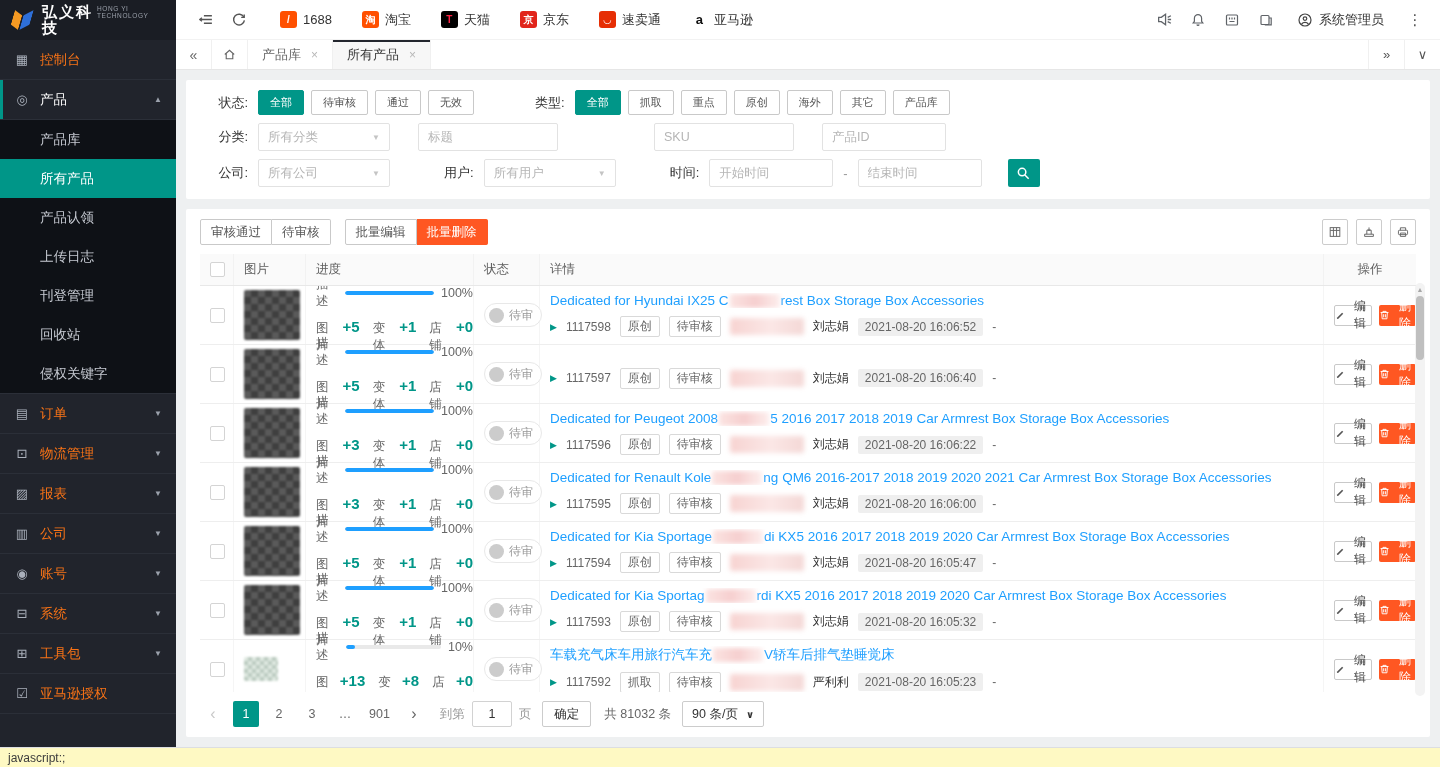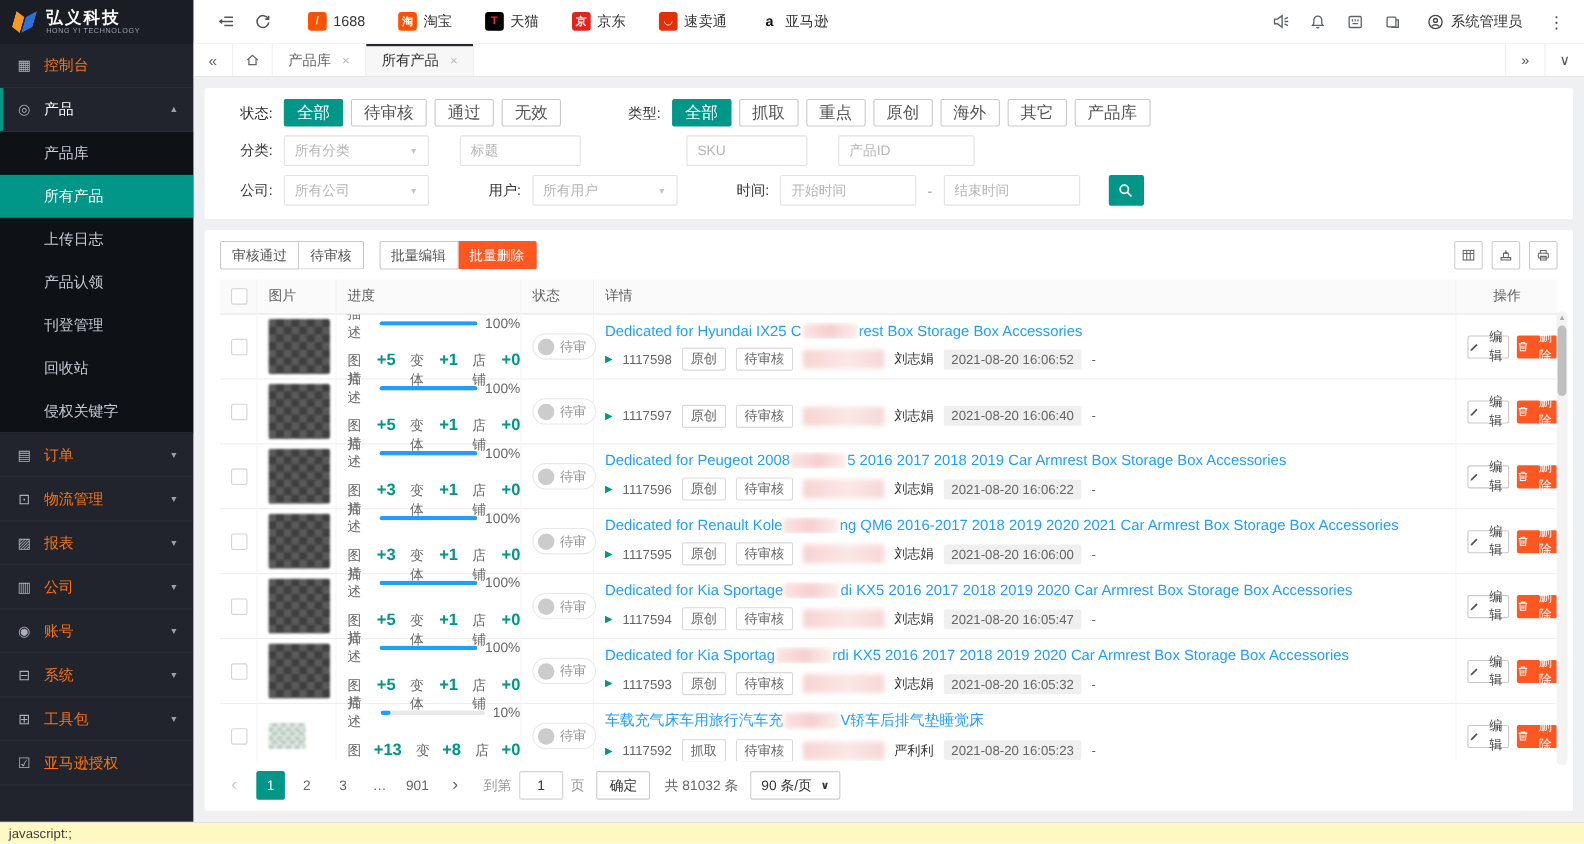--- a/index.html
+++ b/index.html
@@ -6,21 +6,21 @@
 html,body{width:1440px;height:767px;overflow:hidden}
 body{font-family:"Liberation Sans","DejaVu Sans",sans-serif;background:#fff;font-size:13px}
 button,input{font-family:inherit}
 .app{display:flex;height:747px}
 
 .sidebar{width:176px;background:#21242c;flex-shrink:0;overflow:hidden;display:flex;flex-direction:column}
 .logo{height:40px;background:#1a1d24;display:flex;align-items:center;padding:0 10px;gap:8px;flex-shrink:0}
 .logo-mark{width:24px;height:24px;position:relative;flex-shrink:0}
 .logo-mark .bar1{position:absolute;left:2px;top:2px;width:9px;height:20px;background:#f59a23;transform:skewX(-16deg);clip-path:polygon(0 0,100% 28%,100% 100%,0 72%)}
 .logo-mark .bar2{position:absolute;left:12px;top:2px;width:9px;height:20px;background:#2e6fd8;transform:skewX(-16deg);clip-path:polygon(0 28%,100% 0,100% 72%,0 100%)}
-.logo-text{display:flex;flex-direction:column}
+.logo-text{display:flex;flex-direction:row}
 .logo-cn{font-family:"DejaVu Serif","Liberation Serif",serif;font-size:15px;font-weight:bold;color:#fff;letter-spacing:2px;line-height:1.1}
 .logo-en{font-size:6.5px;color:#9aa0aa;letter-spacing:.6px;margin-top:1px}
 .menu-item{height:40px;display:flex;align-items:center;gap:10px;padding:0 14px;border-bottom:1px solid #2b2f38;cursor:pointer;flex-shrink:0}
 .mi-ico{width:16px;font-size:13px;color:#aab0bb;text-align:center;flex-shrink:0}
 .mi-label{font-size:13.5px;color:#f97316}
 .mi-caret{margin-left:auto;font-size:8px;color:#9ba1ac}
 .menu-item.expanded{box-shadow:inset 3px 0 0 #009688}
 .menu-item.expanded .mi-label{color:#fff}
 .submenu{background:#0e1116;border-bottom:1px solid #2b2f38;flex-shrink:0}
 .submenu-item{height:39px;line-height:39px;padding-left:40px;font-size:13.5px;color:#c6cad2;cursor:pointer}
@@ -44,27 +44,27 @@
 .tab.active::before{content:"";position:absolute;top:0;left:0;right:0;height:2px;background:#23262e}
 .tab-right{margin-left:auto;display:flex}
 .tab-right .tctrl{border-right:none;border-left:1px solid #f0f0f0;font-size:13px;color:#555}
 
 .content{flex:1;background:#eef0f1;padding:10px;display:flex;flex-direction:column;gap:10px;min-height:0}
 .filter-card{background:#fff;border-radius:2px;padding:10px 16px 4px;flex-shrink:0}
 .frow{display:flex;align-items:center;margin-bottom:8px}
 .flabel{width:46px;font-size:13px;color:#333;text-align:right;margin-right:10px;flex-shrink:0}
 .flabel.inline{width:auto;margin-left:54px}
 .opt-group{display:flex}
-.fbtn{height:25px;padding:0 11px;border:1px solid #c9c9c9;background:#fff;color:#555;font-size:15px;border-radius:2px;margin-right:7px;cursor:pointer}
+.fbtn{height:25px;padding:0 11px;border:1px solid #c9c9c9;background:#fff;color:#555;font-size:11px;border-radius:2px;margin-right:7px;cursor:pointer}
 .fbtn.active{background:#009688;border-color:#009688;color:#fff}
 .fselect{width:132px;height:28px;border:1px solid #e2e2e2;border-radius:2px;display:flex;align-items:center;justify-content:space-between;padding:0 9px;font-size:12.5px;color:#b5b5b5;background:#fff;cursor:pointer}
 .fselect .car{font-size:8px;color:#c4c4c4}
 .finput{height:28px;border:1px solid #e2e2e2;border-radius:2px;padding:0 9px;font-size:12.5px;color:#333;outline:none;background:#fff}
 .finput::placeholder{color:#b5b5b5}
-.w120{width:110px}.w150{width:124px}
+.w120{width:140px}.w150{width:124px}
 .ml28{margin-left:28px}.ml96{margin-left:96px}
 .dash{color:#999;margin:0 10px}
 .search-btn{width:32px;height:28px;background:#009688;border:none;border-radius:2px;display:flex;align-items:center;justify-content:center;cursor:pointer;margin-left:26px}
 
 .table-card{background:#fff;border-radius:2px;flex:1;padding:10px 14px;display:flex;flex-direction:column;position:relative;min-height:0;overflow:hidden}
 .toolbar{display:flex;align-items:center;margin-bottom:9px;flex-shrink:0}
 .bgroup{display:flex}
 .bgroup + .bgroup{margin-left:14px}
 .gbtn{height:26px;padding:0 10px;background:#fff;border:1px solid #c9c9c9;color:#555;font-size:12.5px;cursor:pointer}
 .bgroup .gbtn + .gbtn{border-left:none}
@@ -152,22 +152,22 @@
           <span class="mi-label">控制台</span>
         </div>
         <div class="menu-item expanded">
           <span class="mi-ico">◎</span>
           <span class="mi-label">产品</span>
           <span class="mi-caret">▲</span>
         </div>
         <div class="submenu">
           <div class="submenu-item">产品库</div>
           <div class="submenu-item active">所有产品</div>
+          <div class="submenu-item">产品认领</div>
           <div class="submenu-item">上传日志</div>
-          <div class="submenu-item">产品认领</div>
           <div class="submenu-item">刊登管理</div>
           <div class="submenu-item">回收站</div>
           <div class="submenu-item">侵权关键字</div>
         </div>
         <div class="menu-item">
           <span class="mi-ico">▤</span>
           <span class="mi-label">订单</span>
           <span class="mi-caret">▼</span>
         </div>
         <div class="menu-item">

